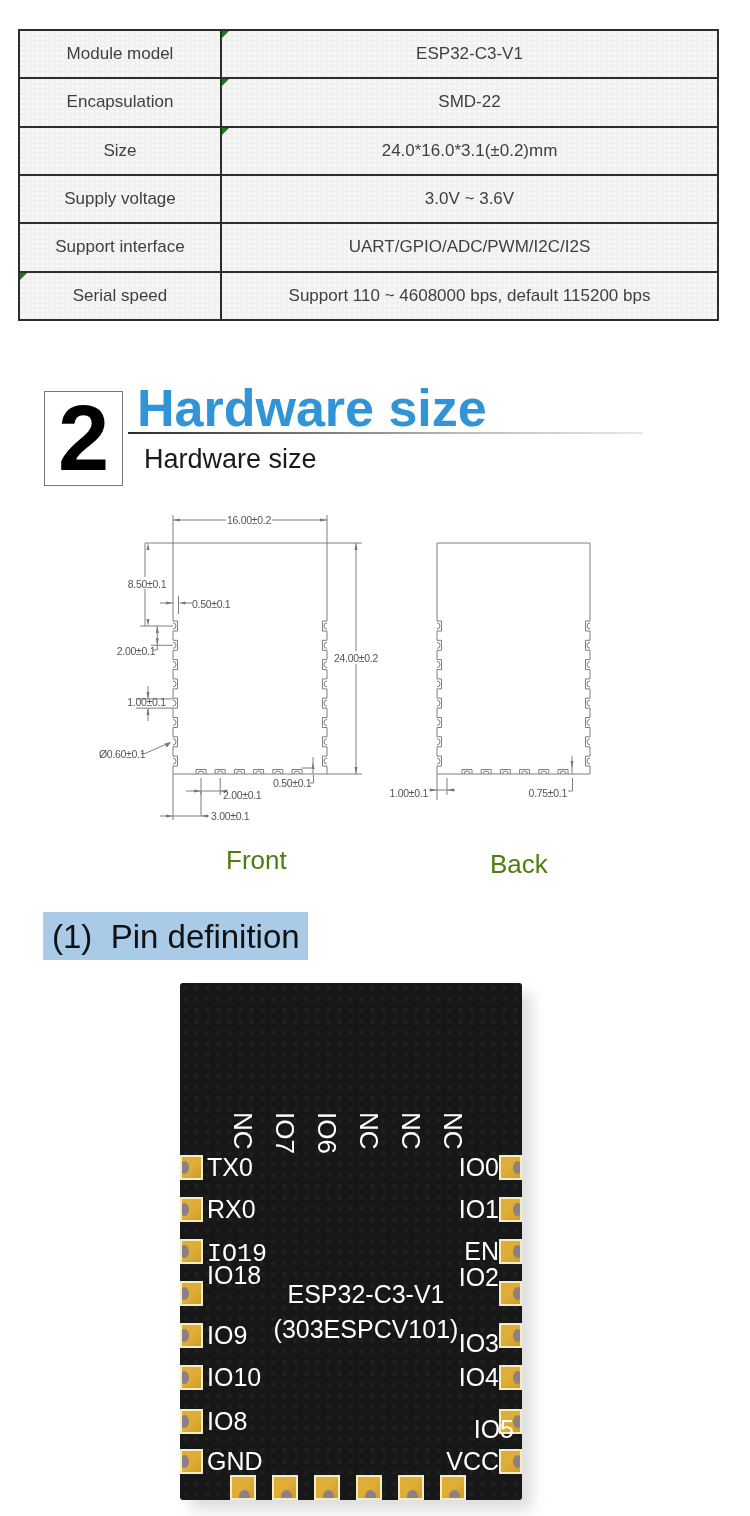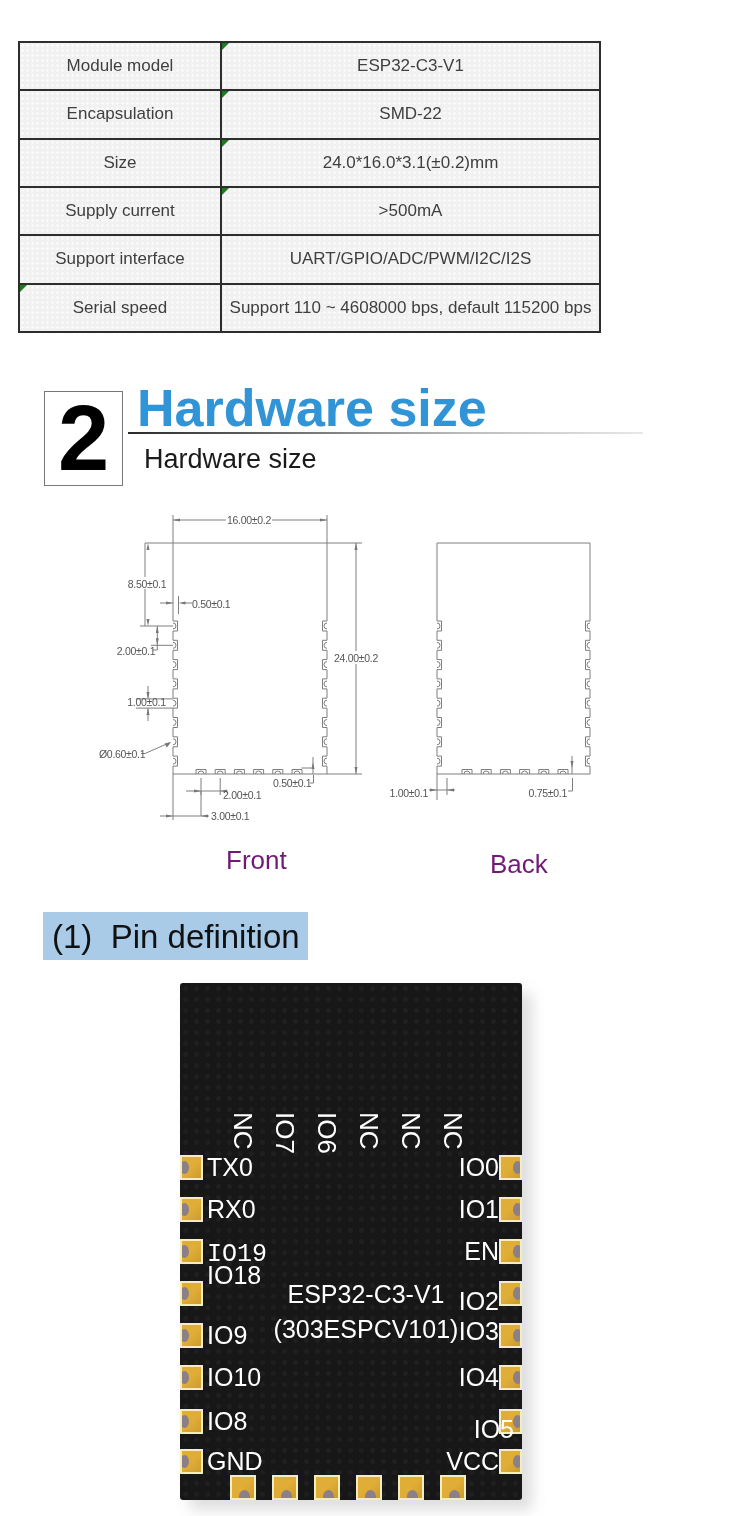--- a/index.html
+++ b/index.html
@@ -1,57 +1,57 @@
 <!DOCTYPE html>
 <html><head>
 <meta charset="utf-8">
 <style>
   html,body{margin:0;padding:0;}
   body{width:750px;height:1516px;background:#ffffff;font-family:"Liberation Sans",sans-serif;position:relative;overflow:hidden;}
-  table.spec{position:absolute;left:18px;top:29px;width:583px;height:292px;border-collapse:collapse;table-layout:fixed;margin-top:12px;}
+  table.spec{position:absolute;left:18px;top:29px;width:701px;height:292px;border-collapse:collapse;table-layout:fixed;}
   table.spec td{border:2px solid #2d2d2d;background:#f1f1f1;background-image:radial-gradient(circle,#fbfbfb 1px,rgba(0,0,0,0) 1.4px);background-size:5px 5px;color:#3f3f3f;font-size:17px;text-align:center;vertical-align:middle;padding:0;position:relative;overflow:hidden;}
   td.c1{width:200px;}
   .gt{position:absolute;left:0;top:0;width:0;height:0;border-top:7px solid #1f7a1f;border-right:7px solid transparent;}
   .numbox{position:absolute;left:44px;top:391px;width:77px;height:93px;border:1px solid #777;background:#fff;text-align:center;}
   .numbox span{font-weight:bold;font-size:92px;line-height:93px;color:#000;}
   .h1blue{position:absolute;left:137px;top:378px;font-size:52px;font-weight:bold;color:#3194d6;}
   .hline{position:absolute;left:128px;top:432px;width:515px;height:2px;background:linear-gradient(to right,#2a2a2a 0%,#777 35%,#bbb 65%,#e8e8e8 100%);}
   .h2sub{position:absolute;left:144px;top:444px;font-size:27px;color:#1a1a1a;}
   .pinhead{position:absolute;left:43px;top:912px;width:265px;height:48px;background:#a9cbe8;}
   .pinhead span{position:absolute;left:9px;top:6px;font-size:33px;color:#111;white-space:nowrap;}
   .module{position:absolute;left:180px;top:983px;width:342px;height:517px;background-color:#171717;
     background-image:radial-gradient(circle,#1f1f1f 2px,rgba(0,0,0,0) 2.8px);
     background-size:11px 11px;border-radius:3px;box-shadow:10px 10px 14px rgba(160,160,160,.35);}
   .pad{position:absolute;background:linear-gradient(135deg,#e0ad36 50%,#cb9c2d);border:2px solid #f3eec2;box-sizing:border-box;overflow:hidden;}
   .pad .via{position:absolute;width:9px;height:13px;border-radius:50%;background:#8d7f87;}
   .plbl{position:absolute;color:#fff;font-size:25px;line-height:25px;white-space:nowrap;}
   .vlbl{position:absolute;color:#fff;font-size:26px;writing-mode:vertical-rl;white-space:nowrap;}
   .ctr{position:absolute;left:55px;top:294px;width:262px;text-align:center;color:#fff;font-size:25px;line-height:35px;} 
-  .drawlbl{position:absolute;font-size:26px;color:#701a75;}
+  .drawlbl{position:absolute;font-size:26px;color:#4d7c0f;}
 </style>
 </head>
 <body>
 
 <table class="spec">
   <tbody>
       <tr>
         <td class="c1">Module model</td>
         <td><div class="gt"></div>ESP32-C3-V1</td>
       </tr>
   <tr>
         <td class="c1">Encapsulation</td>
         <td><div class="gt"></div>SMD-22</td>
       </tr>
   <tr>
         <td class="c1">Size</td>
         <td><div class="gt"></div>24.0*16.0*3.1(±0.2)mm</td>
       </tr>
   <tr>
-        <td class="c1">Supply current</td>
-        <td><div class="gt"></div>&gt;500mA</td>
+        <td class="c1">Supply voltage</td>
+        <td>3.0V ~ 3.6V</td>
       </tr>
   <tr>
         <td class="c1">Support interface</td>
         <td>UART/GPIO/ADC/PWM/I2C/I2S</td>
       </tr>
   <tr>
         <td class="c1"><div class="gt"></div>Serial speed</td>
         <td>Support 110 ~ 4608000 bps, default 115200 bps</td>
       </tr>
 </tbody>
@@ -200,25 +200,25 @@
       <div class="via" style="right:-2px;top:4px;"></div>
     </div>
 <div class="plbl" style="right:23px;top:214px;text-align:right;">IO1</div>
 <div class="pad" style="right:0px;top:256px;width:23px;height:25px;">
       <div class="via" style="right:-2px;top:4px;"></div>
     </div>
 <div class="plbl" style="right:23px;top:256px;text-align:right;">EN</div>
 <div class="pad" style="right:0px;top:298px;width:23px;height:25px;">
       <div class="via" style="right:-2px;top:4px;"></div>
     </div>
-<div class="plbl" style="right:23px;top:306px;text-align:center;">IO2</div>
+<div class="plbl" style="right:23px;top:282px;text-align:center;">IO2</div>
 <div class="pad" style="right:0px;top:340px;width:23px;height:25px;">
       <div class="via" style="right:-2px;top:4px;"></div>
     </div>
-<div class="plbl" style="right:23px;top:336px;text-align:left;margin-left:48px;">IO3</div>
+<div class="plbl" style="right:23px;top:348px;text-align:left;margin-left:48px;">IO3</div>
 <div class="pad" style="right:0px;top:382px;width:23px;height:25px;">
       <div class="via" style="right:-2px;top:4px;"></div>
     </div>
 <div class="plbl" style="right:23px;top:382px;text-align:right;">IO4</div>
 <div class="pad" style="right:0px;top:426px;width:23px;height:25px;">
       <div class="via" style="right:-2px;top:4px;"></div>
     </div>
 <div class="plbl" style="right:8px;top:426px;text-align:right;margin-top:8px;">IO5</div>
 <div class="pad" style="right:0px;top:466px;width:23px;height:25px;">
       <div class="via" style="right:-2px;top:4px;"></div>

